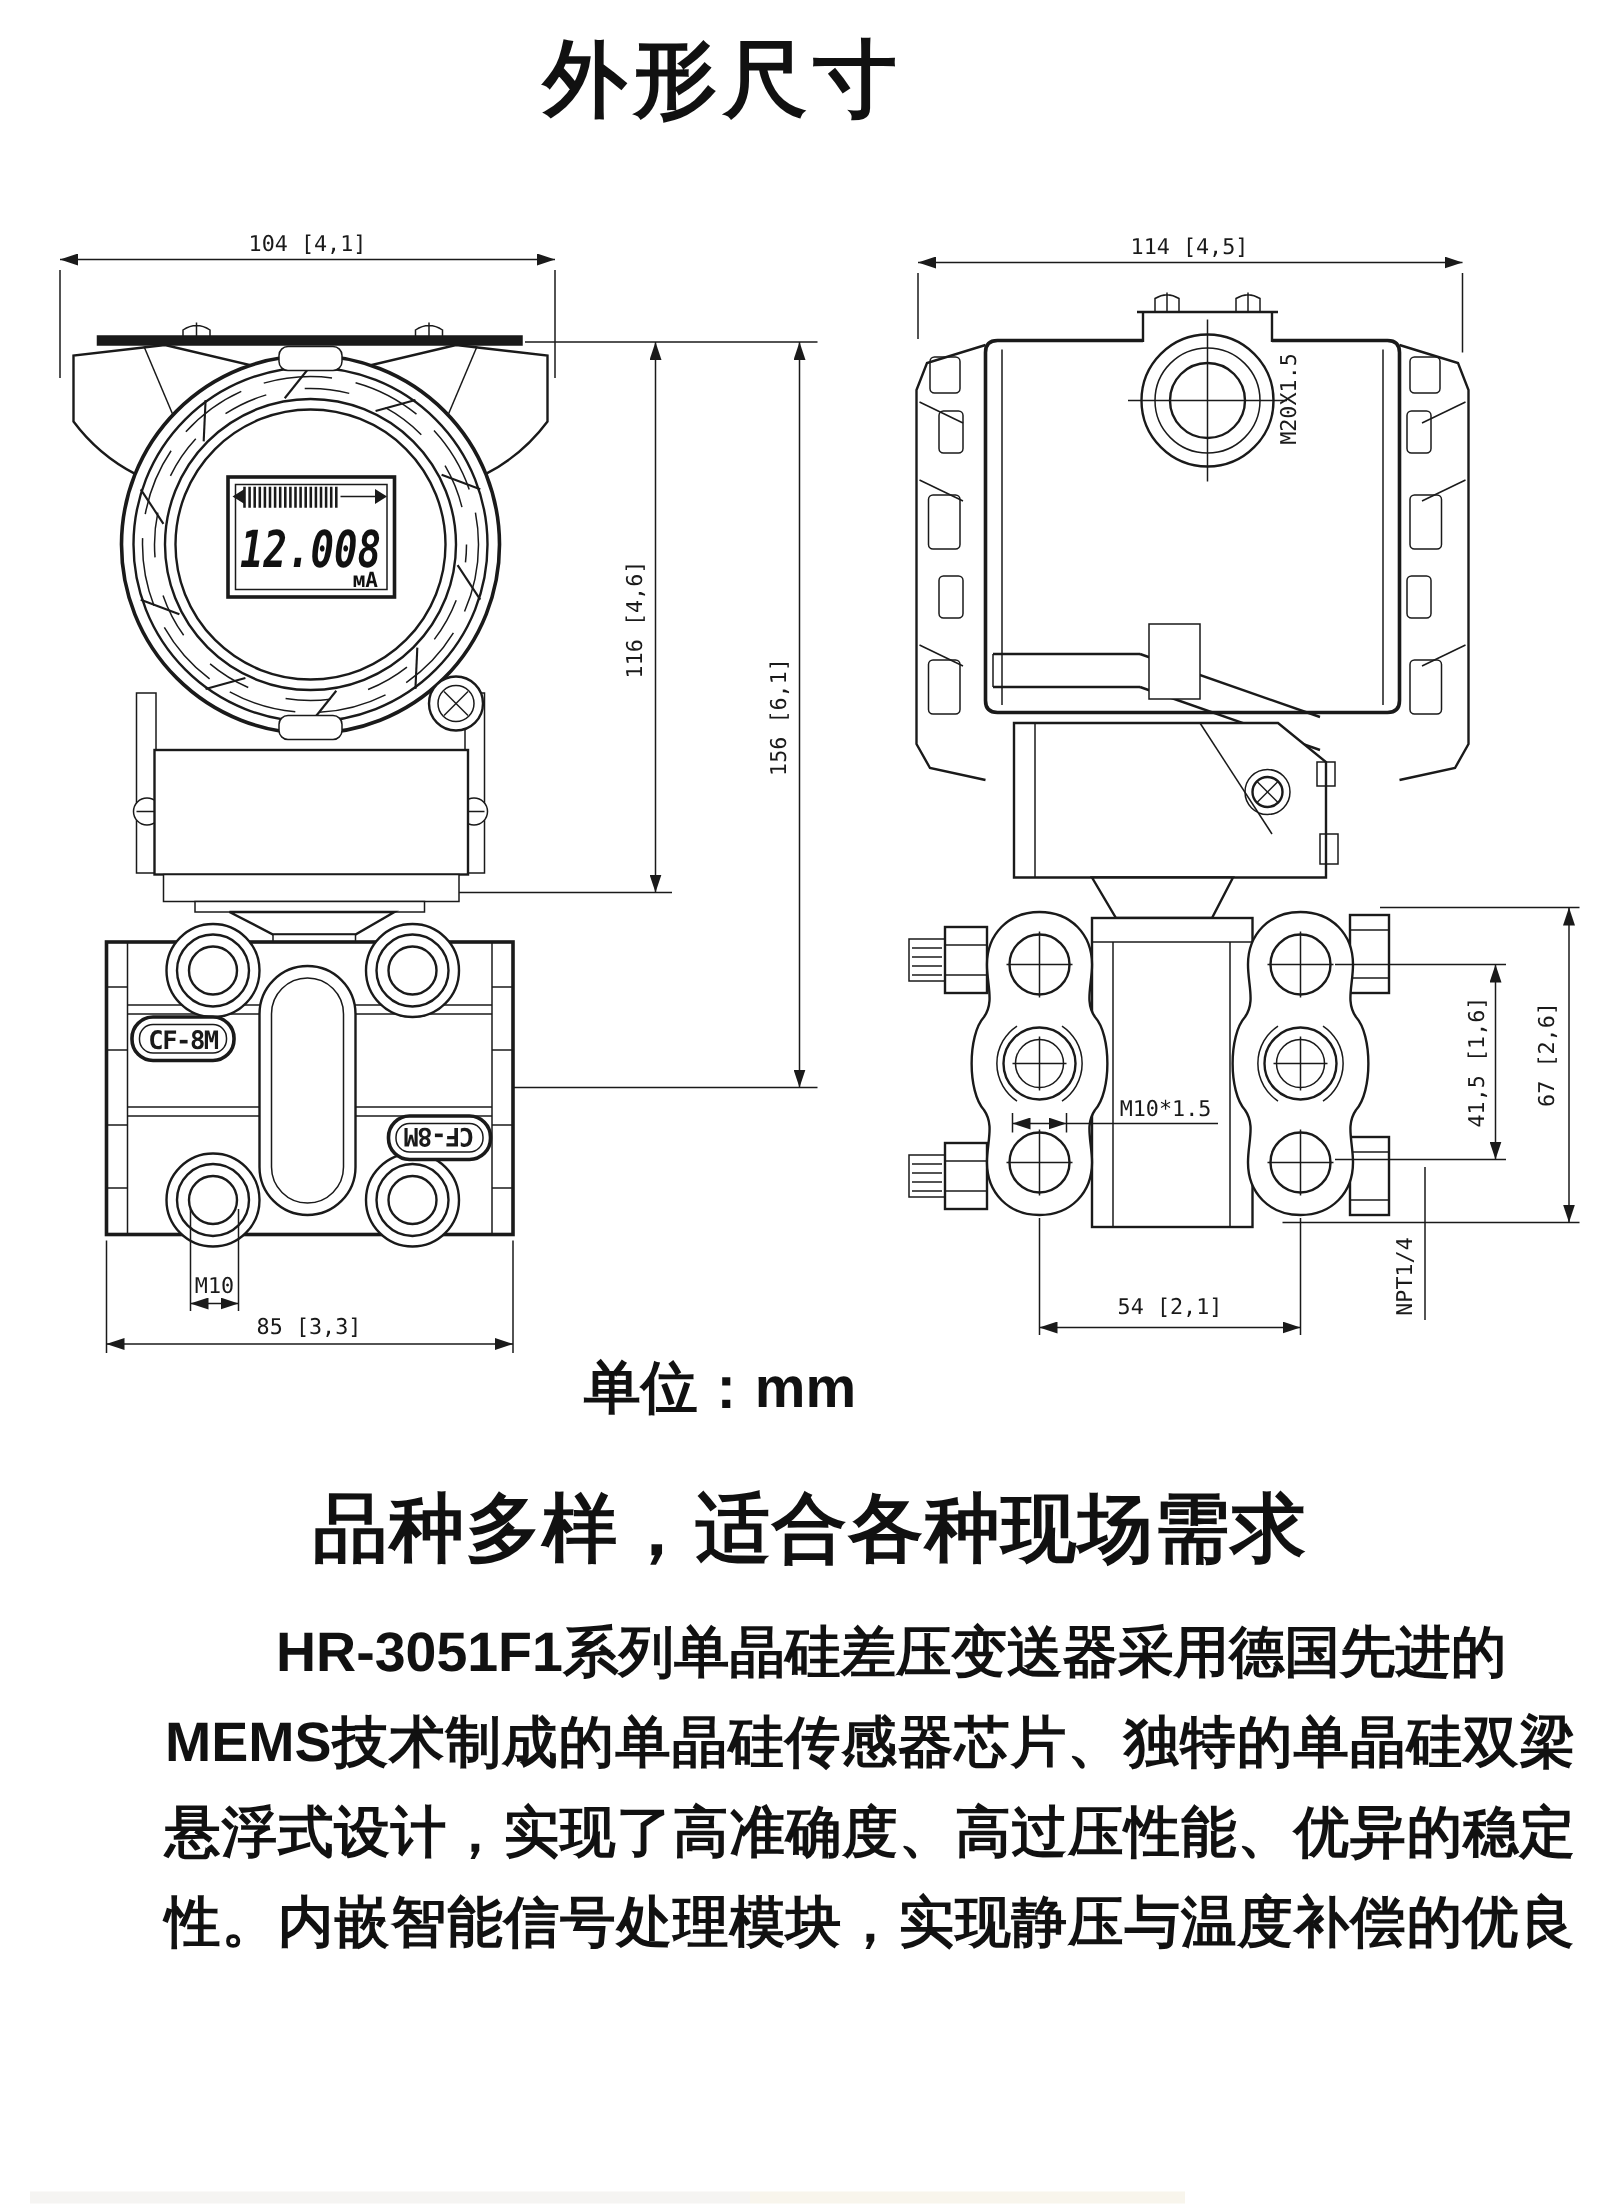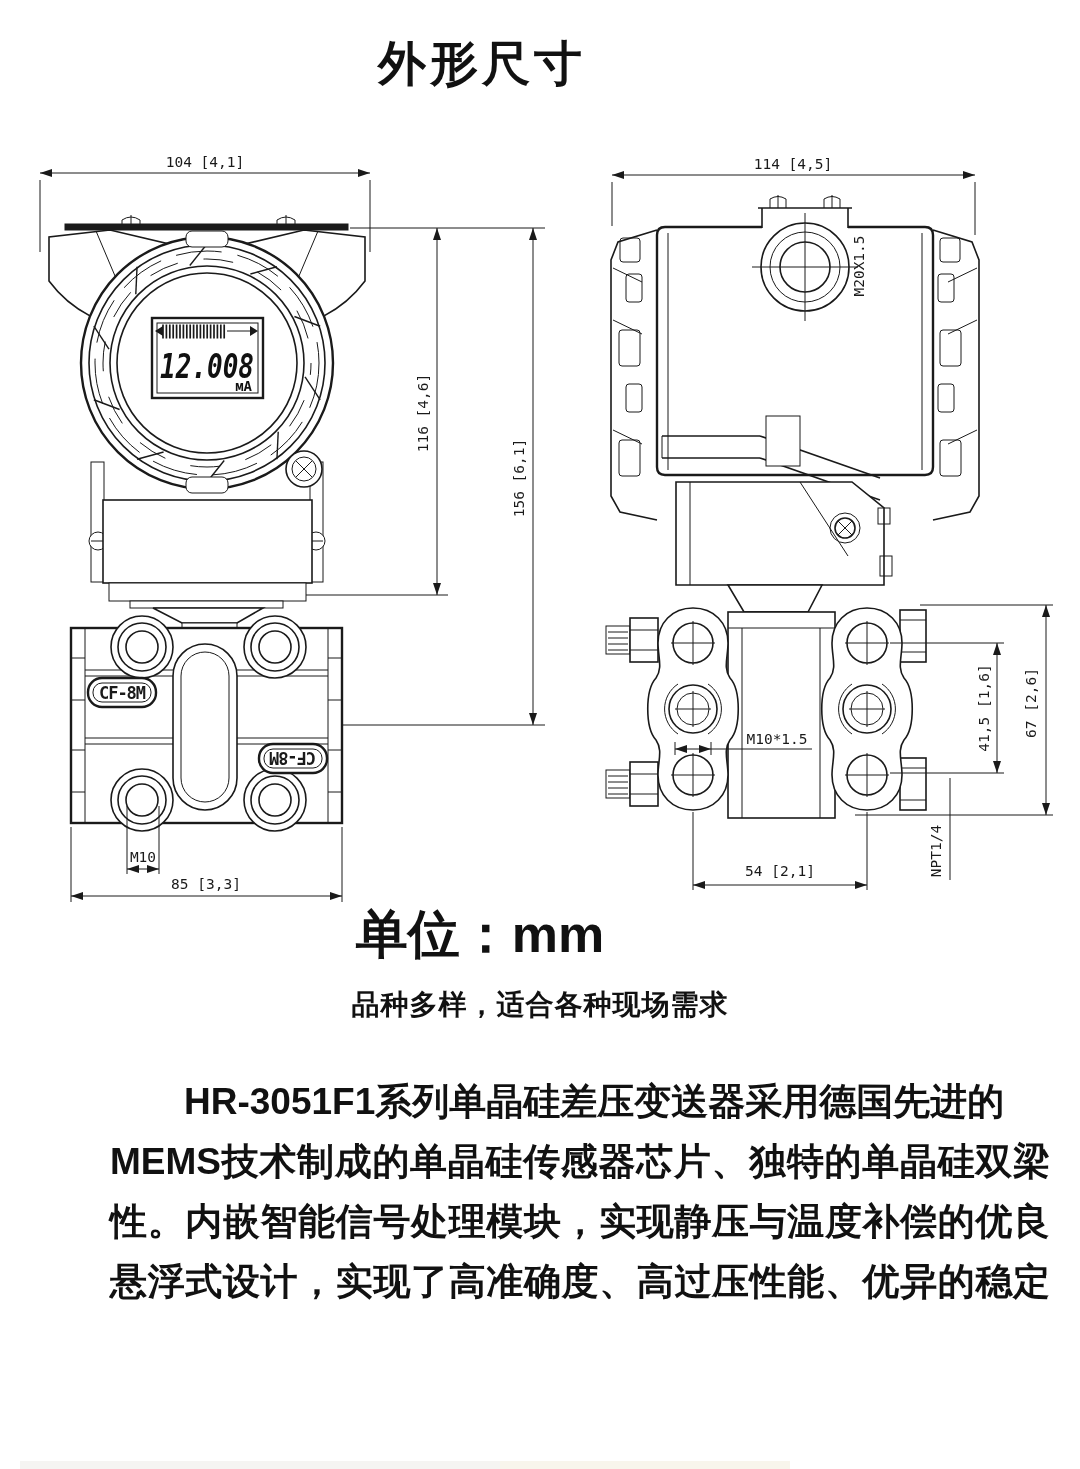--- a/index.html
+++ b/index.html
@@ -1,24 +1,24 @@
 <!DOCTYPE html>
 <html lang="zh"><head>
 <meta charset="utf-8">
 <style>
   html,body{margin:0;padding:0;background:#ffffff;}
   body{width:1080px;height:1469px;position:relative;overflow:hidden;
        font-family:"Liberation Sans","DejaVu Sans",sans-serif;color:#111;}
   .abs{position:absolute;}
-  .page-title{top:32px;left:0;width:964px;text-align:center;
-      font-size:48px;font-weight:700;letter-spacing:4px;}
+  .page-title{top:16px;left:0;width:964px;text-align:center;
+      font-size:56px;font-weight:700;letter-spacing:4px;}
   .unit-note{top:900px;left:0;width:960px;text-align:center;
-      font-size:52px;font-weight:700;}
+      font-size:38px;font-weight:700;}
   .section-heading{top:986px;left:0;width:1080px;text-align:center;
-      font-size:28px;font-weight:700;letter-spacing:1px;}
+      font-size:50px;font-weight:700;letter-spacing:1px;}
   .para{top:1072px;left:70px;width:940px;font-size:37px;font-weight:700;
       line-height:60px;margin-left:40px;}
   .para .pline{text-align:justify;white-space:nowrap;}
   .para .jl{text-align-last:justify;white-space:normal;}
   .para .indent{padding-left:74px;}
   svg{position:absolute;top:0;left:0;}
   .ln{fill:none;stroke:#1a1a1a;stroke-width:1.6;}
   .lnw{fill:#ffffff;stroke:#1a1a1a;stroke-width:1.6;}
   .thk{stroke-width:2.4;}
   .thin{stroke-width:1;}
@@ -394,18 +394,18 @@
     </g>
   </g>
 </svg>
 
 <div class="abs unit-note">单位：mm</div>
 <div class="abs section-heading">品种多样，适合各种现场需求</div>
 
 <div class="abs para">
   <div class="pline indent">HR-3051F1系列单晶硅差压变送器采用德国先进的</div>
   <div class="pline jl">MEMS技术制成的单晶硅传感器芯片、独特的单晶硅双梁</div>
+  <div class="pline jl">悬浮式设计，实现了高准确度、高过压性能、优异的稳定</div>
   <div class="pline jl">性。内嵌智能信号处理模块，实现静压与温度补偿的优良</div>
-  <div class="pline jl">悬浮式设计，实现了高准确度、高过压性能、优异的稳定</div>
 </div>
 
 <div class="strip" style="left:20px;width:480px;background:#f5f4f2;"></div>
 <div class="strip" style="left:500px;width:290px;background:#f8f5ec;"></div>
 
 </body></html>

